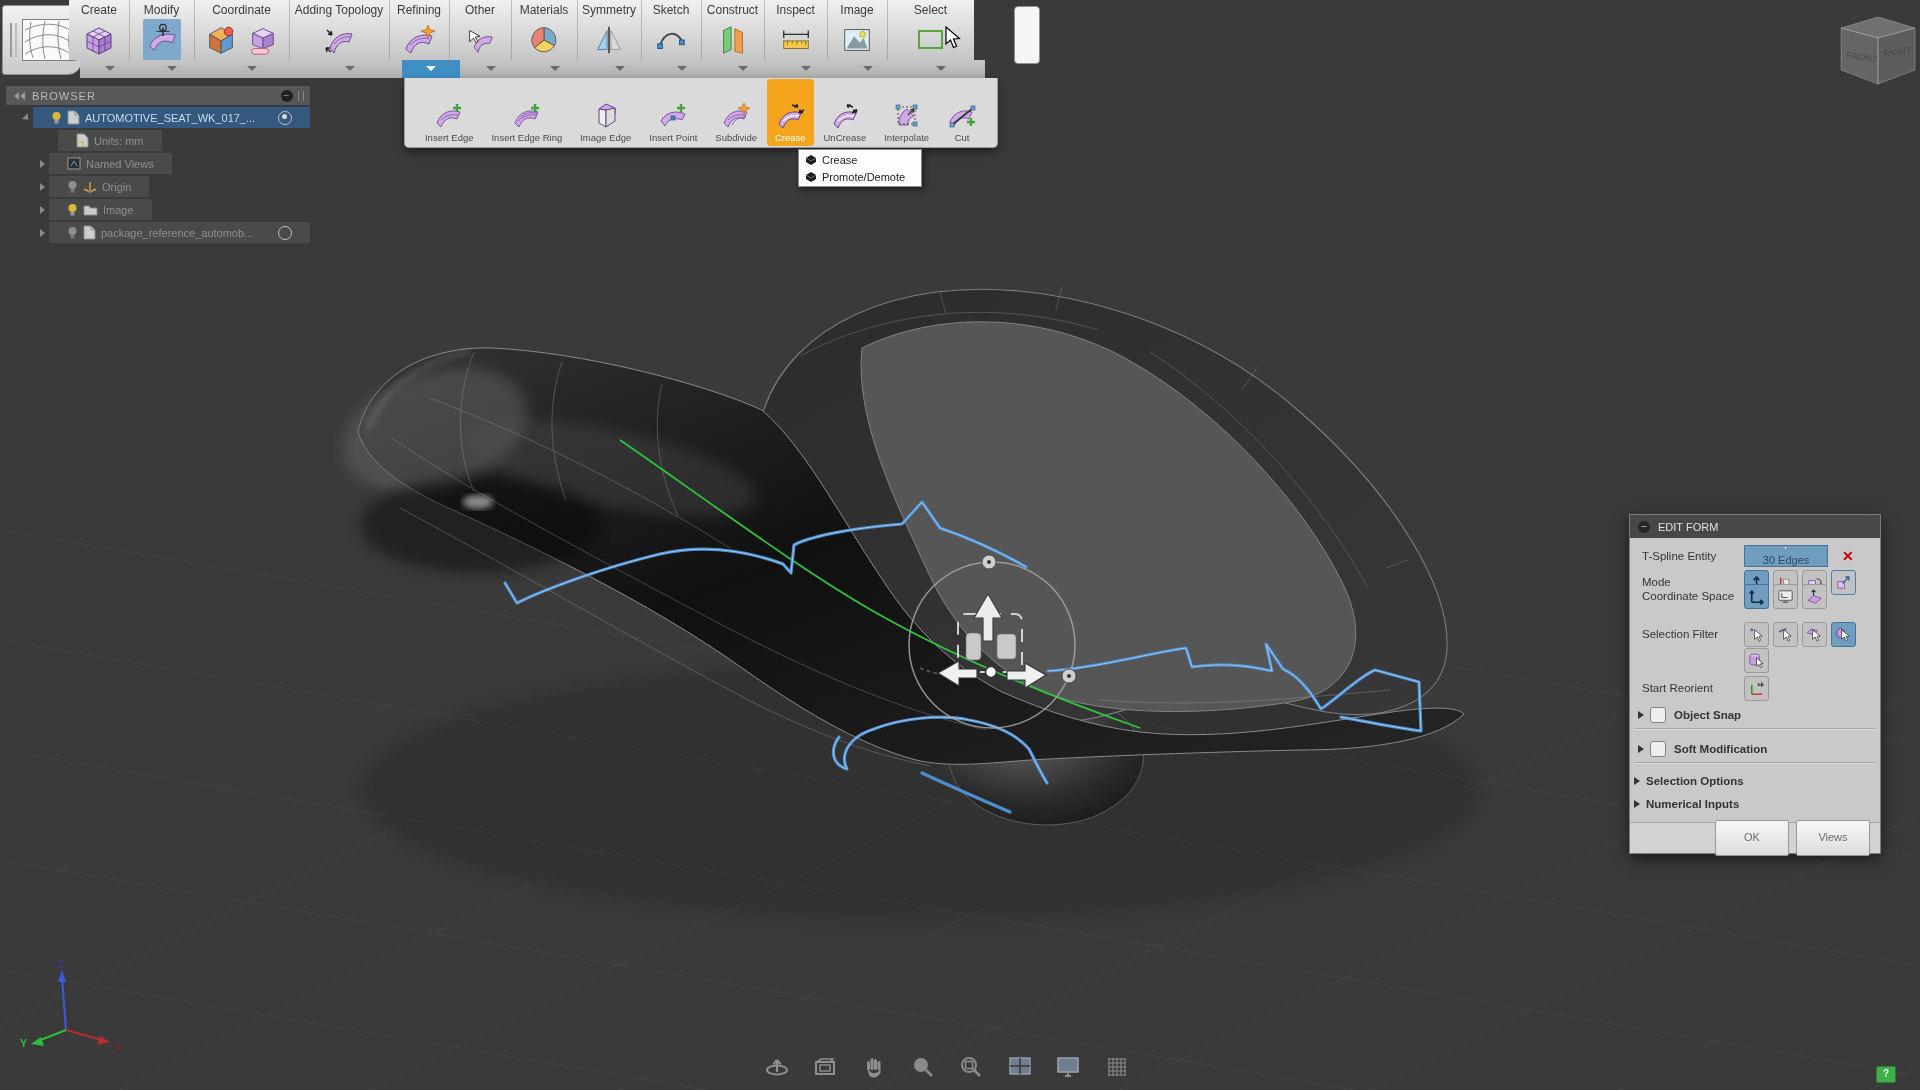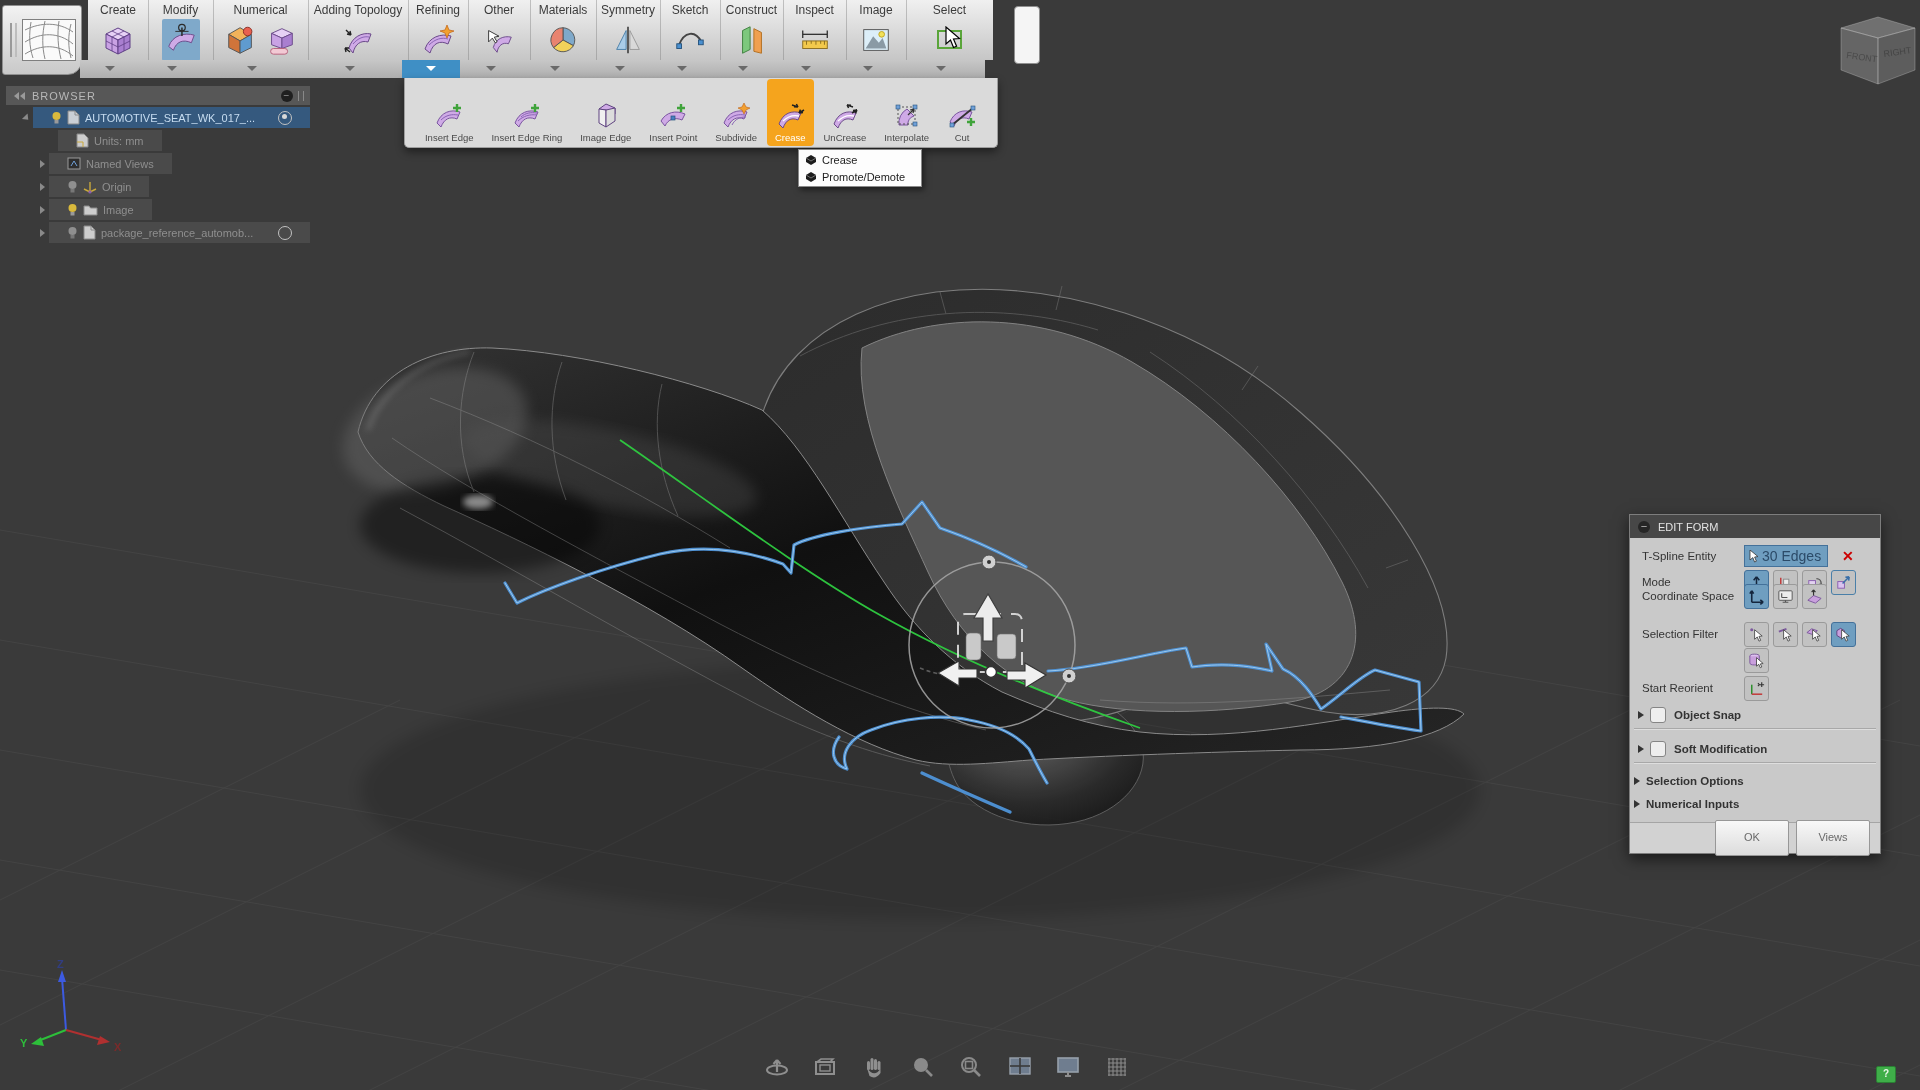--- a/index.html
+++ b/index.html
@@ -7,21 +7,21 @@
        font-family:"Liberation Sans",sans-serif;-webkit-font-smoothing:antialiased;}
   .abs{position:absolute;}
   
   #viewport{left:0;top:0;z-index:0;}
   
   .form-btn{left:2px;top:5px;width:78px;height:68px;background:linear-gradient(#f2f2f2,#c9c9c9);
             border-radius:3px 3px 14px 3px;border:1px solid #8f8f8f;z-index:20;display:flex;align-items:center;}
   .form-btn .grip{width:3px;height:34px;border-left:2px solid #9a9a9a;border-right:2px solid #bdbdbd;margin:0 5px 0 7px;}
   .form-btn .mesh{width:52px;height:40px;background:#fafafa;border:1px solid #7f7f7f;}
   
-  .toolbar{left:88px;top:0;width:905px;height:60px;background:linear-gradient(#f0f0f0,#c6c6c6);z-index:20;}
+  .toolbar{left:69px;top:0;width:905px;height:60px;background:linear-gradient(#f0f0f0,#c6c6c6);z-index:20;}
   .tbgroup{position:absolute;top:0;height:60px;border-right:1px solid rgba(120,120,120,.4);}
   .tablabel{position:absolute;top:3px;left:0;width:100%;text-align:center;font-size:12px;color:#3b3b3b;white-space:nowrap;}
   .ticons{position:absolute;top:20px;left:0;width:100%;height:40px;display:flex;justify-content:center;align-items:center;gap:6px;}
   .selbg{background:#7fa9ca;border-radius:2px;}
   .dstrip{left:80px;top:60px;width:905px;height:18px;background:linear-gradient(#c7c7c7,#aeaeae);z-index:20;}
   .caret{position:absolute;top:6px;width:0;height:0;border-left:5px solid transparent;border-right:5px solid transparent;border-top:5px solid #6a6a6a;}
   .bluecell{position:absolute;left:322px;top:0;width:58px;height:18px;background:#3f8fc5;}
   .bluecell .caret{border-top-color:#fff;left:24px;}
   .sliver{left:1014px;top:6px;width:24px;height:56px;background:#f5f5f5;border:1px solid #8f8f8f;border-radius:4px;z-index:20;}
   
@@ -52,21 +52,21 @@
   
   .editform{left:1629px;top:514px;width:250px;height:338px;background:#c9c9c9;border:1px solid #7d7d7d;
             box-shadow:0 5px 14px rgba(0,0,0,.55);z-index:10;font-size:11.5px;color:#333;}
   .efheader{height:23px;background:#474747;color:#e3e3e3;display:flex;align-items:center;gap:8px;padding-left:8px;font-size:11px;}
   .efminus{width:12px;height:12px;border-radius:50%;background:#262626;color:#bbb;font-size:11px;line-height:10px;text-align:center;}
   .efrow{position:absolute;left:0;width:100%;height:24px;display:flex;align-items:center;}
   .eflabel{margin-left:12px;}
   .efbtns{position:absolute;left:114px;display:flex;gap:4px;align-items:center;}
   .icbtn{width:23px;height:23px;background:#c2c2c2;border:1px solid #9a9a9a;border-radius:3px;display:flex;align-items:center;justify-content:center;}
   .icbtn.on{background:#6f9ec0;border-color:#44719a;}
-  .entitybtn{width:74px;height:20px;background:#6f9ec0;border:1px solid #44719a;display:flex;align-items:center;gap:3px;padding:0 4px;color:#2c4b68;font-size:14px;}
+  .entitybtn{width:74px;height:20px;background:#6f9ec0;border:1px solid #44719a;display:flex;align-items:center;gap:3px;padding:0 4px;color:#2c4b68;font-size:11px;flex-direction:column;}
   .redx{color:#c00;font-weight:bold;font-size:14px;margin-left:10px;}
   .tri{width:0;height:0;border-top:4.5px solid transparent;border-bottom:4.5px solid transparent;border-left:6px solid #333;margin:0 6px 0 8px;}
   .chk{width:14px;height:14px;background:#eee;border:1px solid #858585;border-radius:3px;margin-right:8px;}
   .bold{font-weight:bold;}
   .efsep{position:absolute;left:4px;width:242px;border-top:1px solid #a8a8a8;border-bottom:1px solid #dedede;}
   .effooter{position:absolute;left:0;bottom:0;width:100%;height:31px;background:#d2d2d2;border-top:1px solid #a5a5a5;
             display:flex;align-items:center;justify-content:flex-end;gap:7px;padding-right:10px;box-sizing:border-box;}
   .efbtn{min-width:56px;height:18px;background:linear-gradient(#f8f8f8,#dcdcdc);border:1px solid #979797;border-radius:2px;
          font-size:11px;color:#6a6a6a;text-align:center;line-height:17px;padding:8px 8px;}
   
@@ -251,21 +251,21 @@
       <svg width="34" height="34" viewBox="0 0 36 36">
       <path d="M5,27 C9,15 22,12 32,15 L29,23 C20,19 13,22 10,31 Z" fill="#cfaae6" stroke="#6b4a8a"></path>
       <line x1="19" y1="7" x2="19" y2="16" stroke="#2b2b2b" stroke-width="1.6"></line>
       <circle cx="19" cy="7" r="3.5" fill="none" stroke="#2b2b2b" stroke-width="1.3"></circle>
       <line x1="12" y1="11" x2="26" y2="11" stroke="#2b2b2b" stroke-width="1"></line>
     </svg></span>
       </div>
   </div>
 
   <div class="tbgroup" style="left:125px;width:95px">
-    <div class="tablabel">Numerical</div>
+    <div class="tablabel">Coordinate</div>
     <div class="ticons">
       <svg width="34" height="34" viewBox="0 0 36 36">
         <polygon points="5,12 17,5 29,12 17,19" fill="#f2b25a" stroke="#555"></polygon>
         <polygon points="5,12 17,19 17,32 5,26" fill="#d0743a" stroke="#555"></polygon>
         <polygon points="29,12 17,19 17,32 29,26" fill="#5f9bd0" stroke="#555"></polygon>
         <circle cx="25" cy="9" r="4.5" fill="#e8604f" stroke="#8a2f25"></circle>
       </svg>
       <svg width="34" height="34" viewBox="0 0 36 36">
         <polygon points="8,11 19,6 30,11 19,16" fill="#e6d0f5" stroke="#6b4a8a"></polygon>
         <polygon points="8,11 19,16 19,27 8,23" fill="#c9a2e4" stroke="#6b4a8a"></polygon>

